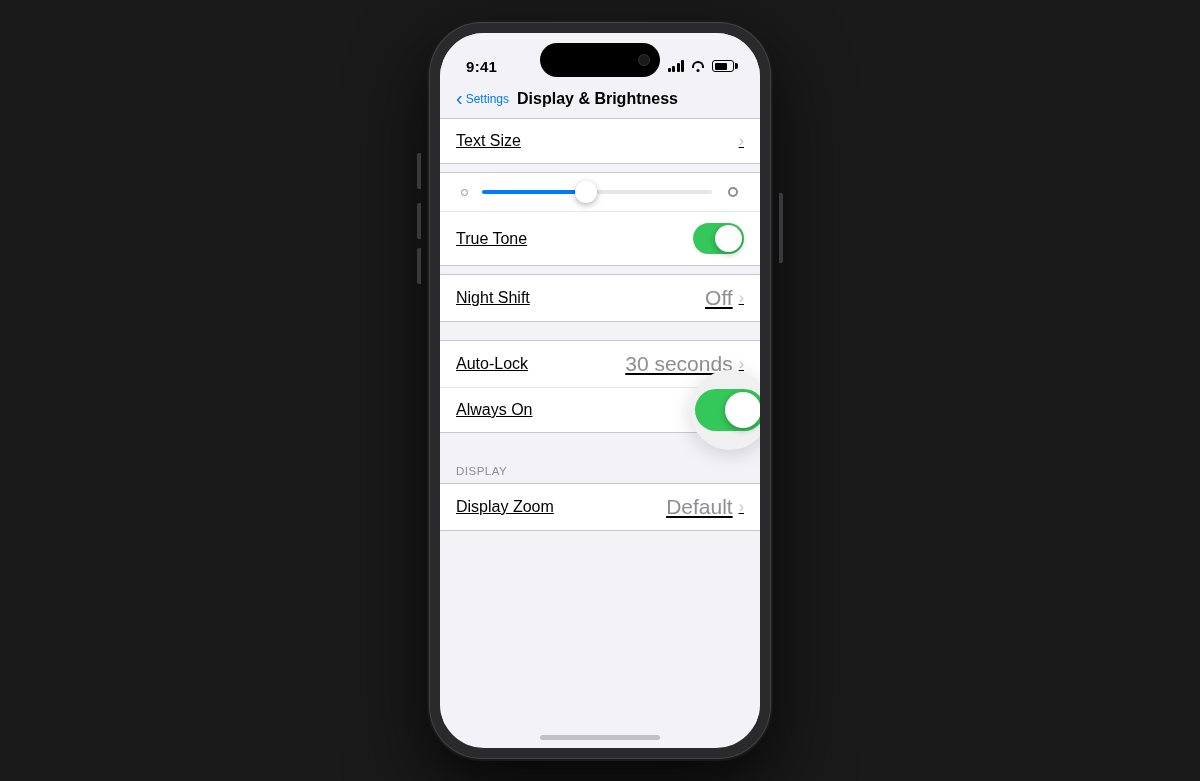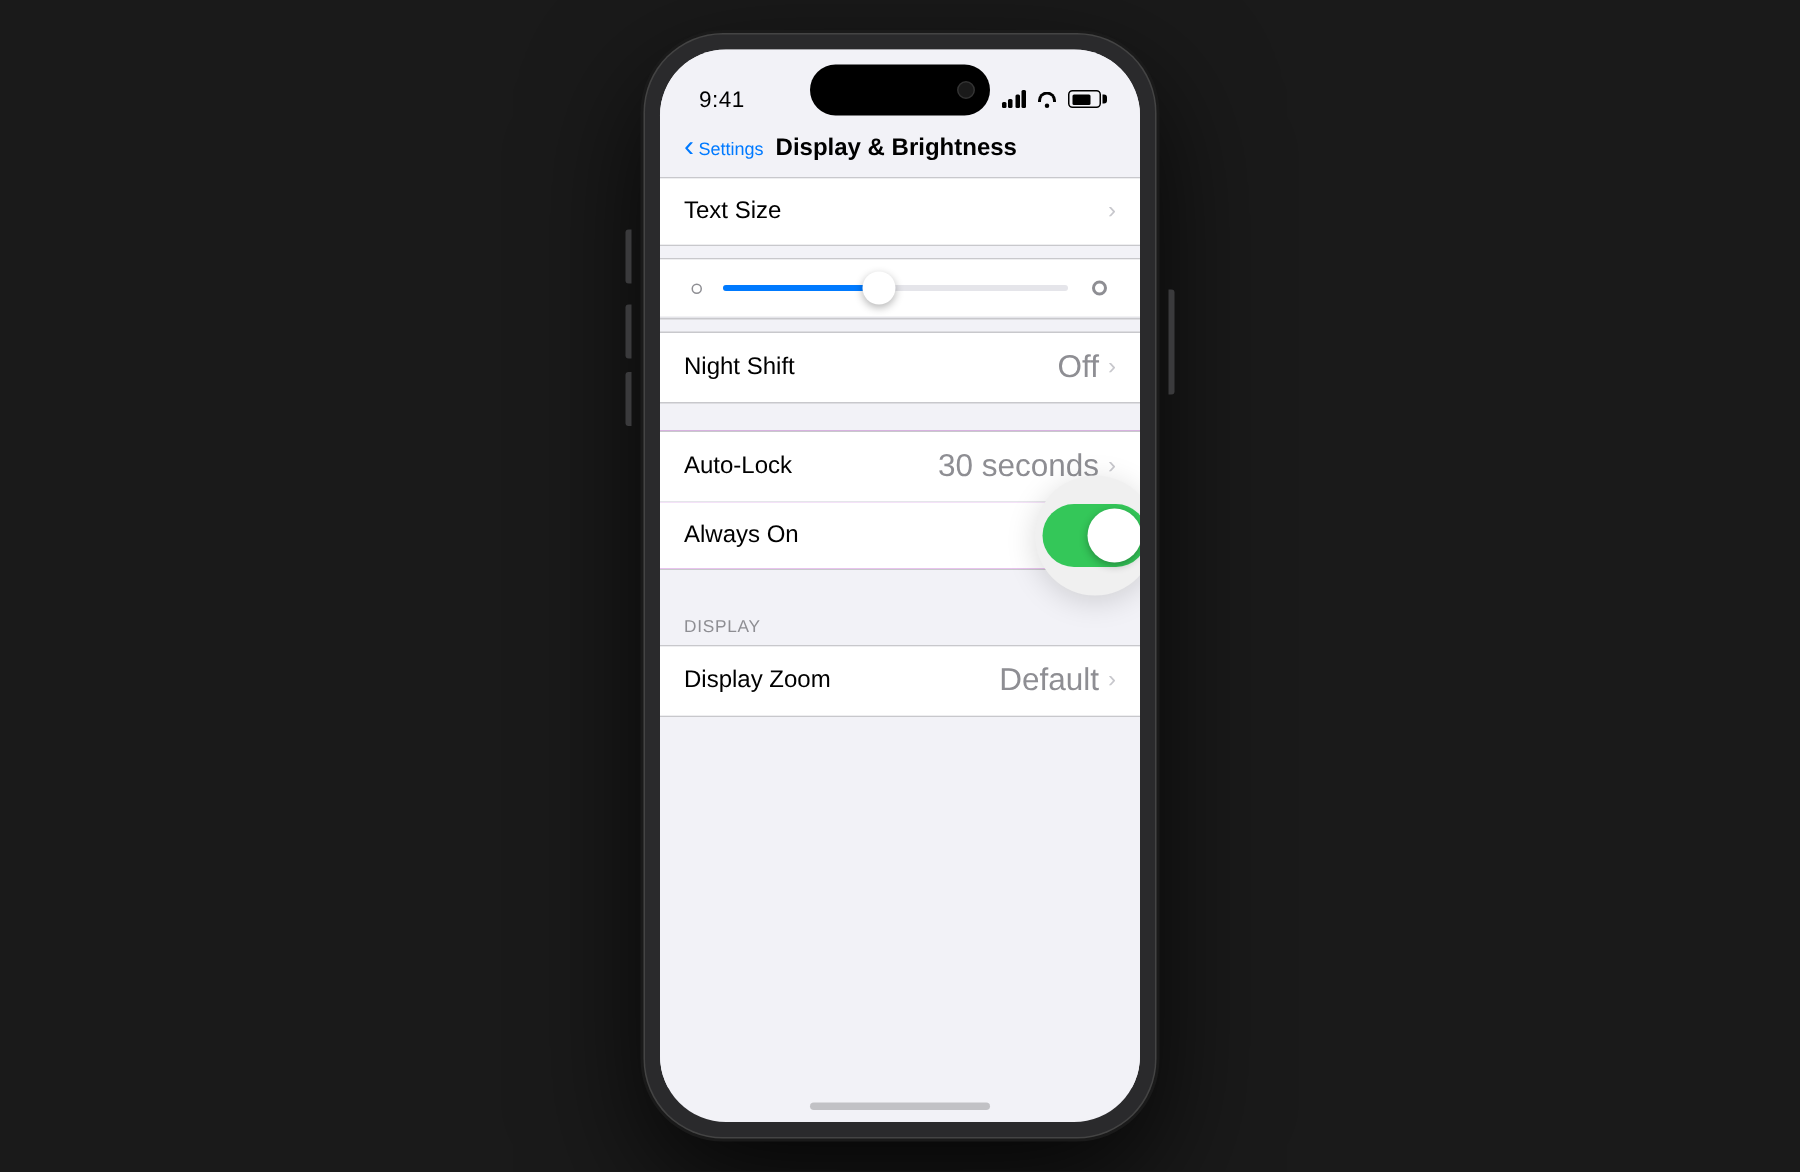--- a/index.html
+++ b/index.html
@@ -63,21 +63,21 @@
       justify-content: space-between;
       align-items: center;
       padding: 14px 26px 0;
       height: 52px;
       background: #f2f2f7;
       position: relative;
     }
 
     .status-time {
       font-size: 15px;
-      font-weight: 400;
+      font-weight: 700;
       color: #000;
       letter-spacing: 0.3px;
     }
 
     .dynamic-island {
       position: absolute;
       top: 10px;
       left: 50%;
       transform: translateX(-50%);
       width: 120px;
@@ -217,24 +217,25 @@
 
     
     .content {
       overflow-y: auto;
       height: calc(100% - 52px - 56px);
       background: #f2f2f7;
     }
 
     
     .section-group {
-      background: #d946ef;
+      background: #b91c1c;
       margin: 0 0 8px;
       border-top: 0.5px solid #c8c8cc;
       border-bottom: 0.5px solid #c8c8cc;
+      text-decoration: underline;
     }
 
     .section-header {
       font-size: 11.5px;
       font-weight: 400;
       color: #8e8e93;
       text-transform: uppercase;
       letter-spacing: 0.5px;
       padding: 14px 16px 6px;
       background: #f2f2f7;
@@ -521,20 +522,26 @@
             <div class="sun-sm-core"></div>
           </div>
           <div class="slider-track">
             <div class="slider-fill"></div>
             <div class="slider-thumb"></div>
           </div>
           <div class="sun-lg">
             <div class="sun-lg-core"></div>
           </div>
         </div>
+        <div class="setting-row">
+          <span class="setting-label">True Tone</span>
+          <div class="toggle on">
+            <div class="toggle-thumb"></div>
+          </div>
+        </div>
       </div>
 
       <div class="section-group">
         <div class="setting-row">
           <span class="setting-label">Night Shift</span>
           <div class="setting-right">
             <span class="setting-value">Off</span>
             <span class="chevron-right">›</span>
           </div>
         </div>

